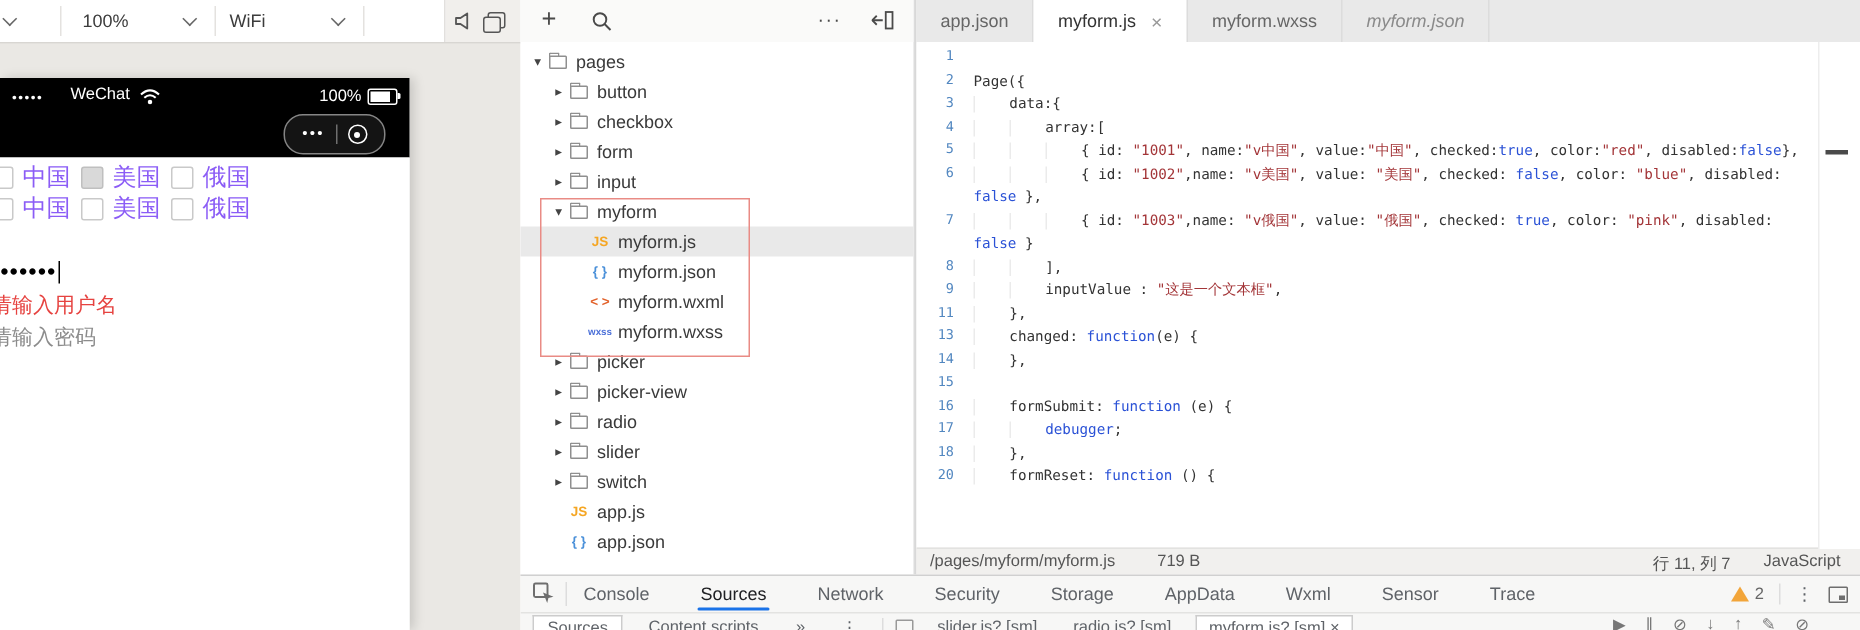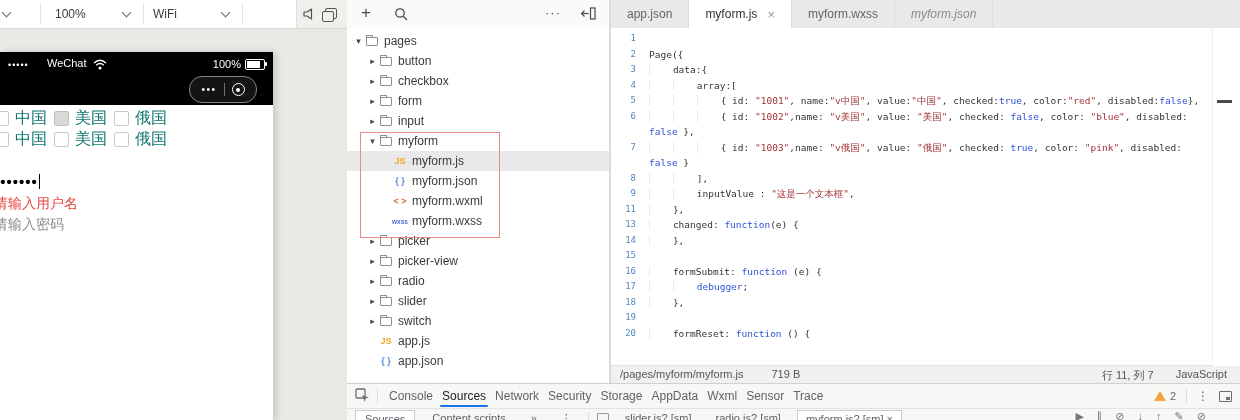--- a/index.html
+++ b/index.html
@@ -31,21 +31,21 @@
   .capsule{position:absolute;right:16px;top:0px;width:66px;height:25px;border:1px solid #858585;border-radius:13px;background:rgba(90,90,90,.22);display:flex;align-items:center;justify-content:center;gap:7px;}
   .cap-dots{color:#fff;font-size:10px;letter-spacing:1.5px;line-height:1;}
   .cap-sep{width:1px;height:13px;background:#6f6f6f;}
   .cap-home{width:11px;height:11px;border:1.6px solid #fff;border-radius:50%;position:relative;}
   .cap-home::after{content:"";position:absolute;left:50%;top:50%;width:4px;height:4px;margin:-2px 0 0 -2px;border-radius:50%;background:#fff;}
   .pbody{position:absolute;left:0;top:53px;right:0;bottom:0;background:#fff;overflow:hidden;}
   .cbrow{display:flex;align-items:center;height:21px;margin-left:-6px;}
   .cbrow.first{margin-top:3px;}
   .cb{flex:0 0 15px;width:15px;height:15px;background:#fff;border:1px solid #c9c9c9;border-radius:2px;margin-right:6px;box-sizing:border-box;}
   .cb.gray{background:#d9d9d9;border-color:#bfbfbf;}
-  .cblabel{font-size:16px;color:#0f766e;margin-right:7px;white-space:nowrap;}
+  .cblabel{font-size:16px;color:#8b5cf6;margin-right:7px;white-space:nowrap;}
   .dotsrow{margin:22px 0 0 -6px;height:18px;font-size:15px;font-weight:bold;color:#000;letter-spacing:1px;display:flex;align-items:center;}
   .caret{display:inline-block;width:1px;height:15px;background:#000;margin-left:1px;}
   .ph-red{margin:5px 0 0 -6px;font-size:14px;color:#e64340;}
   .ph-gray{margin:3px 0 0 -6px;font-size:14px;color:#8c8c8c;}
   .pbtns{margin-top:9px;}
   .pbtn{margin:0 3px 7px -40px;height:31px;line-height:31px;text-align:center;background:#f7f7f7;border:1px solid #dedede;border-radius:5px;font-size:17px;color:#333;}
   
   .tree-panel{position:absolute;left:347px;top:0;width:263px;height:383px;background:#fff;border-right:1px solid #dcdcdc;box-sizing:border-box;}
   .tree-head{position:absolute;left:0;top:0;right:0;height:28px;background:#fafaf9;}
   .th-plus{position:absolute;left:14px;top:3px;font-size:17px;font-weight:300;color:#4a4a4a;}
@@ -83,21 +83,21 @@
   .rail{position:absolute;right:0;top:28px;width:27px;height:338px;background:#fff;border-left:1px solid #ededed;z-index:3;}
   .rail-mark{position:absolute;left:4px;top:72px;width:15px;height:3px;background:#4a4a4a;}
   .estatus{position:absolute;left:0;right:0;bottom:0;height:17px;background:#f1f0ee;border-top:1px solid #e2e2e0;font-size:11px;color:#555;}
   .es-left{position:absolute;left:9px;top:2px;display:flex;gap:28px;}
   .es-right{position:absolute;right:13px;top:2px;display:flex;gap:22px;}
   
   .debug-panel{position:absolute;left:347px;top:383px;right:0;bottom:0;background:#f7f7f6;border-top:1px solid #d0d0d0;box-sizing:border-box;overflow:hidden;}
   .dbg-row1{position:absolute;left:0;top:0;right:0;height:24px;}
   .inspect{position:absolute;left:8px;top:4px;}
   .dbg-sep1{position:absolute;left:30px;top:4px;width:1px;height:16px;background:#ddd;}
-  .dtabs{position:absolute;left:42px;top:0;display:flex;gap:9px;height:24px;}
+  .dtabs{position:absolute;left:42px;top:0;display:flex;gap:34px;height:24px;}
   .dtab{font-size:12px;color:#5f6368;position:relative;height:24px;line-height:24px;}
   .dtab.act{color:#202124;}
   .dtab.act::after{content:"";position:absolute;left:-2px;right:-2px;bottom:1px;height:2px;background:#1a73e8;border-radius:1px;}
   .dbg-right{position:absolute;right:8px;top:0;height:24px;display:flex;align-items:center;gap:10px;}
   .warn-tri{width:0;height:0;border-left:6px solid transparent;border-right:6px solid transparent;border-bottom:10px solid #f2a53a;}
   .warn-n{font-size:11px;color:#666;margin-left:-6px;}
   .dbg-kebab{font-size:12px;color:#5f6368;}
   .dock-ic{width:11px;height:9px;border:1.2px solid #6e6e6e;border-radius:1px;position:relative;}
   .dock-ic::after{content:"";position:absolute;right:1px;bottom:1px;width:4px;height:3px;background:#6e6e6e;}
   .vsep{width:1px;height:14px;background:#ddd;}
@@ -313,21 +313,20 @@
       <div class="cl"><span class="ln"></span><span class="ct"><span class="tk-k">false</span><span class="tk-p"> }</span></span></div>
       <div class="cl"><span class="ln">8</span><span class="ct"><span class="ind">    </span><span class="ind">    </span><span class="tk-p">],</span></span></div>
       <div class="cl"><span class="ln">9</span><span class="ct"><span class="ind">    </span><span class="ind">    </span><span class="tk-p">inputValue : </span><span class="tk-s">"这是一个文本框"</span><span class="tk-p">,</span></span></div>
       <div class="cl"><span class="ln">11</span><span class="ct"><span class="ind">    </span><span class="tk-p">},</span></span></div>
       <div class="cl"><span class="ln">13</span><span class="ct"><span class="ind">    </span><span class="tk-p">changed: </span><span class="tk-k">function</span><span class="tk-p">(e) {</span></span></div>
       <div class="cl"><span class="ln">14</span><span class="ct"><span class="ind">    </span><span class="tk-p">},</span></span></div>
       <div class="cl"><span class="ln">15</span><span class="ct"></span></div>
       <div class="cl"><span class="ln">16</span><span class="ct"><span class="ind">    </span><span class="tk-p">formSubmit: </span><span class="tk-k">function</span><span class="tk-p"> (e) {</span></span></div>
       <div class="cl"><span class="ln">17</span><span class="ct"><span class="ind">    </span><span class="ind">    </span><span class="tk-k">debugger</span><span class="tk-p">;</span></span></div>
       <div class="cl"><span class="ln">18</span><span class="ct"><span class="ind">    </span><span class="tk-p">},</span></span></div>
-      <div class="cl"><span class="ln">19</span><span class="ct"></span></div>
       <div class="cl"><span class="ln">20</span><span class="ct"><span class="ind">    </span><span class="tk-p">formReset: </span><span class="tk-k">function</span><span class="tk-p"> () {</span></span></div>
     </div>
   <div class="rail">
       <span class="rail-mark abs"></span>
     </div>
   <div class="estatus">
     <div class="es-left">
       <span>/pages/myform/myform.js</span>
       <span>719 B</span>
     </div>

